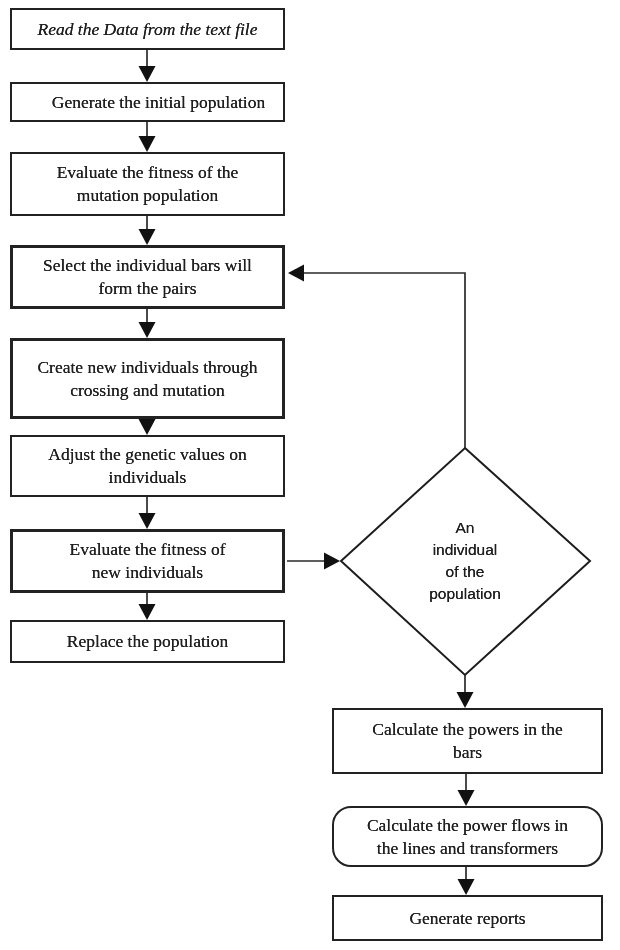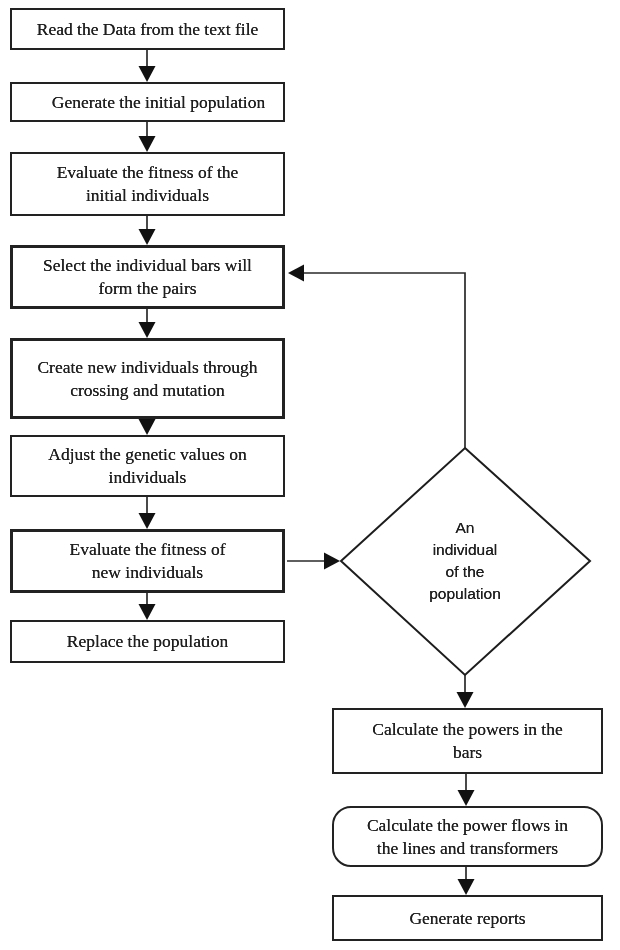--- a/index.html
+++ b/index.html
@@ -115,26 +115,26 @@
     <g>
       <line class="ln" x1="466" y1="774" x2="466" y2="791"></line>
       <polygon class="ah" points="457.5,790 474.5,790 466,806"></polygon>
     </g>
     <g>
       <line class="ln" x1="466" y1="867" x2="466" y2="880"></line>
       <polygon class="ah" points="457.5,879 474.5,879 466,895"></polygon>
     </g>
   </svg>
 
-  <div class="pbox col-left" style="top:8px;   height:42px;">Read the Data from the text file</div>
+  <div class="pbox col-left" style="top:8px;   height:42px;font-style:italic;">Read the Data from the text file</div>
 
   <div class="pbox col-left" style="top:82px;  height:40px;padding-left:22px;">Generate the initial population</div>
 
   <div class="pbox col-left" style="top:152px; height:64px;">Evaluate the fitness of the
-initial individuals</div>
+mutation population</div>
 
   <div class="pbox col-left thick" style="top:245px; height:64px;">Select the individual bars will
 form the pairs</div>
 
   <div class="pbox col-left thick" style="top:338px; height:81px;">Create new individuals through
 crossing and mutation</div>
 
   <div class="pbox col-left" style="top:435px; height:62px;">Adjust the genetic values on
 individuals</div>
 

